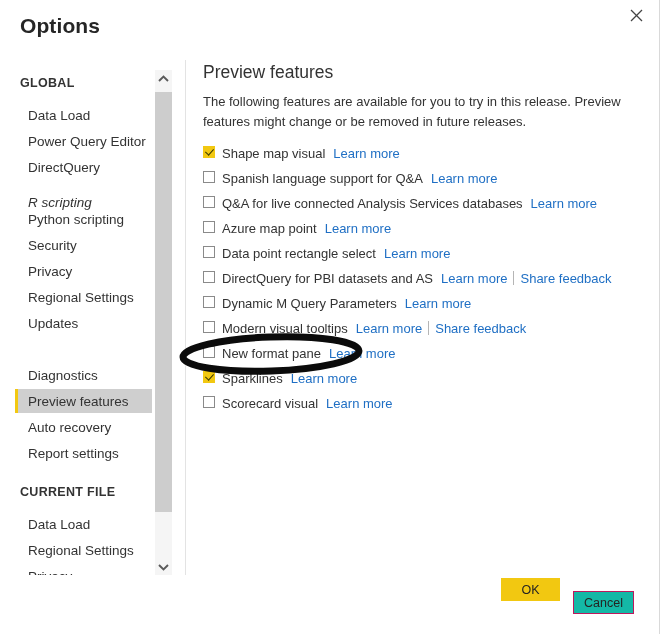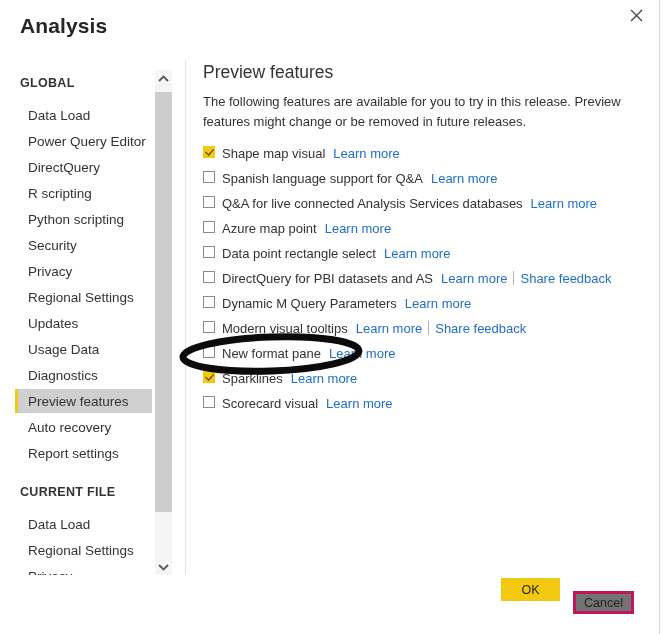--- a/index.html
+++ b/index.html
@@ -234,70 +234,67 @@
     top: 578px;
     width: 59px;
     background: #f2c811;
     border: 1px solid #f2c811;
     color: #252423;
   }
   .btn-cancel {
     left: 573px;
     top: 591px;
     width: 61px;
-    background: #737373;
-    border: 3px solid #be185d;
+    background: #14b8a6;
+    border: 1px solid #be185d;
     color: #252423;
   }
 </style>
 </head>
 <body>
 
 <div class="dialog">
 
-  <div class="title">Analysis</div>
+  <div class="title">Options</div>
 
   <div class="close-btn">
     <svg width="13" height="13" viewBox="0 0 13 13">
       <line x1="1" y1="1" x2="12" y2="12" stroke="#444444" stroke-width="1.3"></line>
       <line x1="12" y1="1" x2="1" y2="12" stroke="#444444" stroke-width="1.3"></line>
     </svg>
   </div>
 
   <div class="sidebar">
       <div class="sidebar-group-header" style="top: 6px;">GLOBAL</div>
       <div class="sidebar-item" style="top: 33px;">
         <span class="lbl">Data Load</span>
       </div>
       <div class="sidebar-item" style="top: 59px;">
         <span class="lbl">Power Query Editor</span>
       </div>
       <div class="sidebar-item" style="top: 85px;">
         <span class="lbl">DirectQuery</span>
       </div>
-      <div class="sidebar-item" style="top: 111px;">
+      <div class="sidebar-item" style="top: 120px; font-style: italic;">
         <span class="lbl">R scripting</span>
       </div>
       <div class="sidebar-item" style="top: 137px;">
         <span class="lbl">Python scripting</span>
       </div>
       <div class="sidebar-item" style="top: 163px;">
         <span class="lbl">Security</span>
       </div>
       <div class="sidebar-item" style="top: 189px;">
         <span class="lbl">Privacy</span>
       </div>
       <div class="sidebar-item" style="top: 215px;">
         <span class="lbl">Regional Settings</span>
       </div>
       <div class="sidebar-item" style="top: 241px;">
         <span class="lbl">Updates</span>
-      </div>
-      <div class="sidebar-item" style="top: 267px;">
-        <span class="lbl">Usage Data</span>
       </div>
       <div class="sidebar-item" style="top: 293px;">
         <span class="lbl">Diagnostics</span>
       </div>
       <div class="sidebar-item selected" style="top: 319px;">
         <span class="lbl">Preview features</span>
       </div>
       <div class="sidebar-item" style="top: 345px;">
         <span class="lbl">Auto recovery</span>
       </div>

